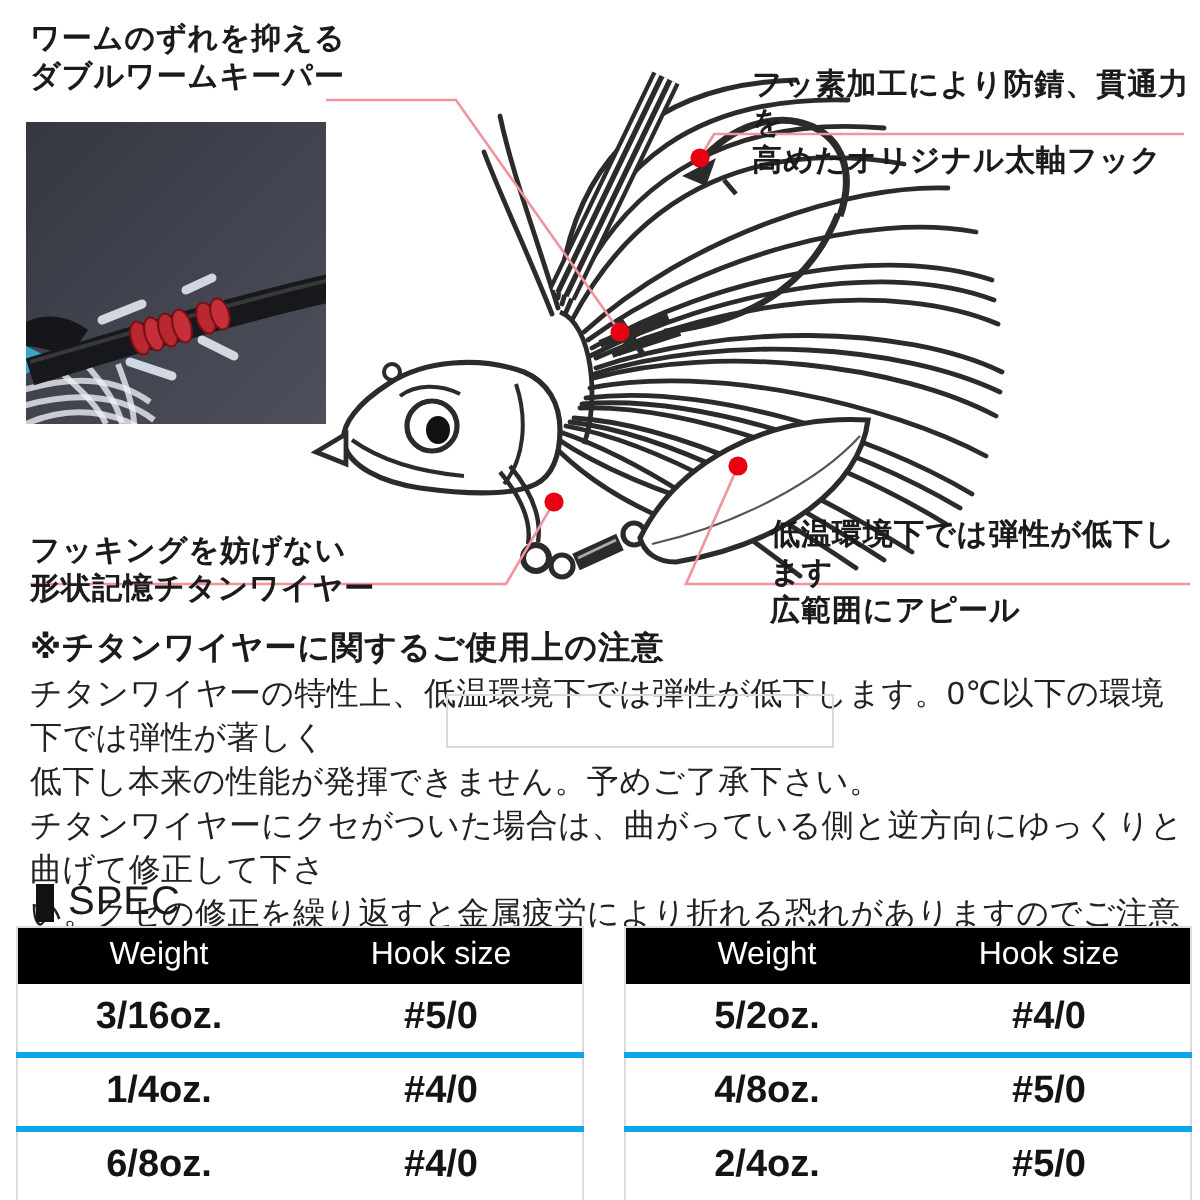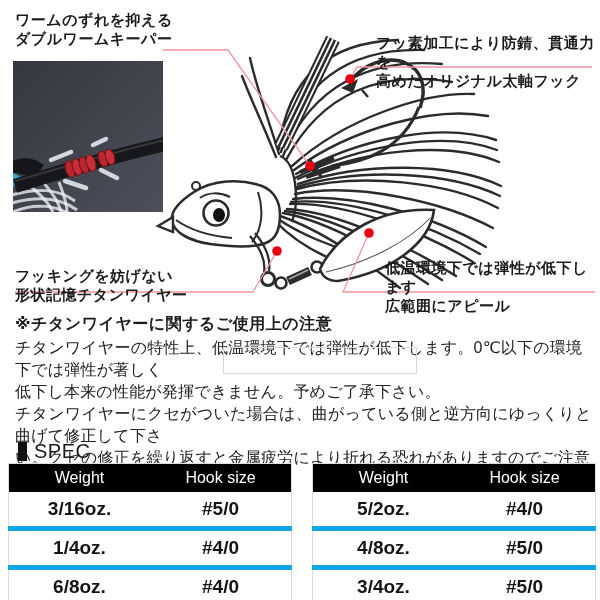--- a/index.html
+++ b/index.html
@@ -22,21 +22,21 @@
   #spec-heading{left:18px;top:440px;font-size:20px;font-weight:normal;letter-spacing:.5px;
                 display:flex;align-items:center;}
   #spec-heading .bar{display:inline-block;width:9px;height:19px;background:#111;margin-right:7px;}
   .spec-table{position:absolute;top:463px;width:284px;border-collapse:collapse;
               border:1px solid #dcdcdc;table-layout:fixed;}
   #spec-table-1{left:8px;}
   #spec-table-2{left:312px;}
   .spec-table th{background:#000000;color:#fff;font-weight:normal;font-size:16px;
                  height:26px;text-align:center;border:none;}
   .spec-table td{height:32px;text-align:center;font-size:19px;font-weight:bold;color:#141414;
-                 border-top:5px solid #0ea5e9;background:#fff;}
+                 border-top:3px solid #0ea5e9;background:#fff;}
   .spec-table tbody tr:first-child td{border-top:none;margin-top:48px;}
 </style>
 </head>
 <body>
 
 <div id="stage">
 
   <div class="ann abs" style="left:15px;top:10px;">ワームのずれを抑える
 ダブルワームキーパー</div>
   <div class="ann abs" style="left:376px;top:33px;">フッ素加工により防錆、貫通力を
@@ -221,19 +221,19 @@
     <tbody>
         <tr>
           <td>5/2oz.</td>
           <td>#4/0</td>
         </tr>
         <tr>
           <td>4/8oz.</td>
           <td>#5/0</td>
         </tr>
         <tr>
-          <td>3/4oz.</td>
+          <td>2/4oz.</td>
           <td>#5/0</td>
         </tr>
       </tbody>
   </table>
 
 </div>
 
 </body></html>

